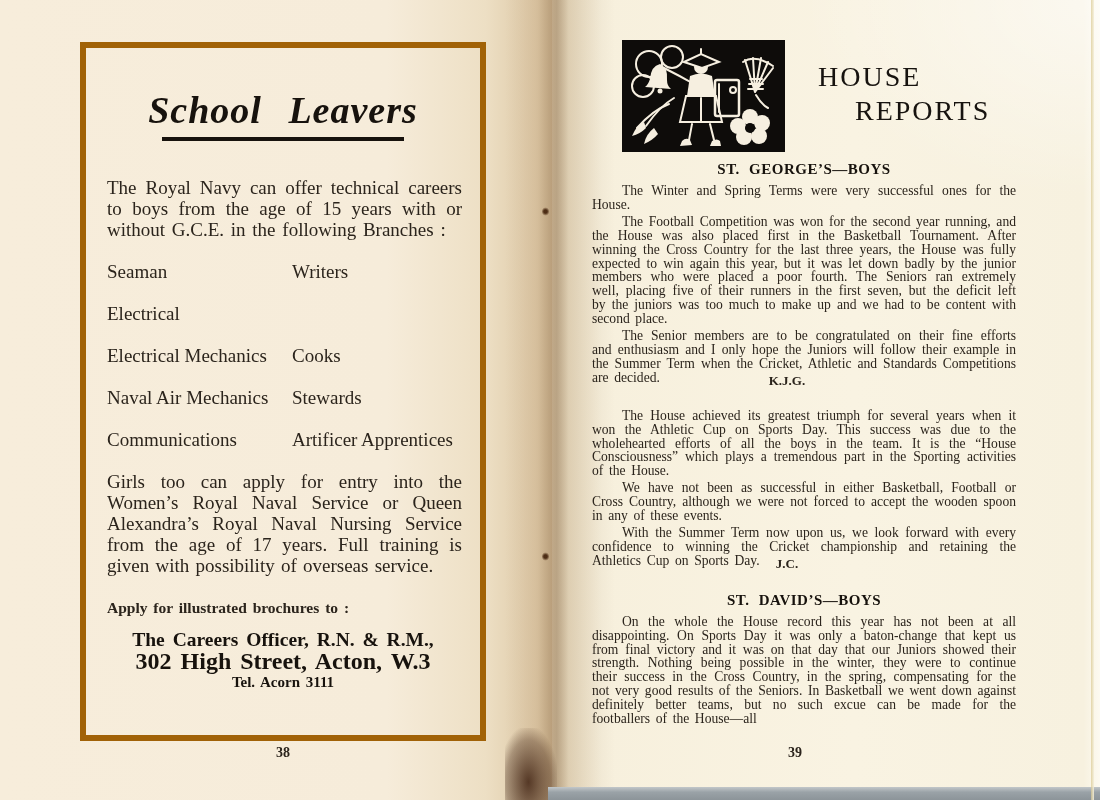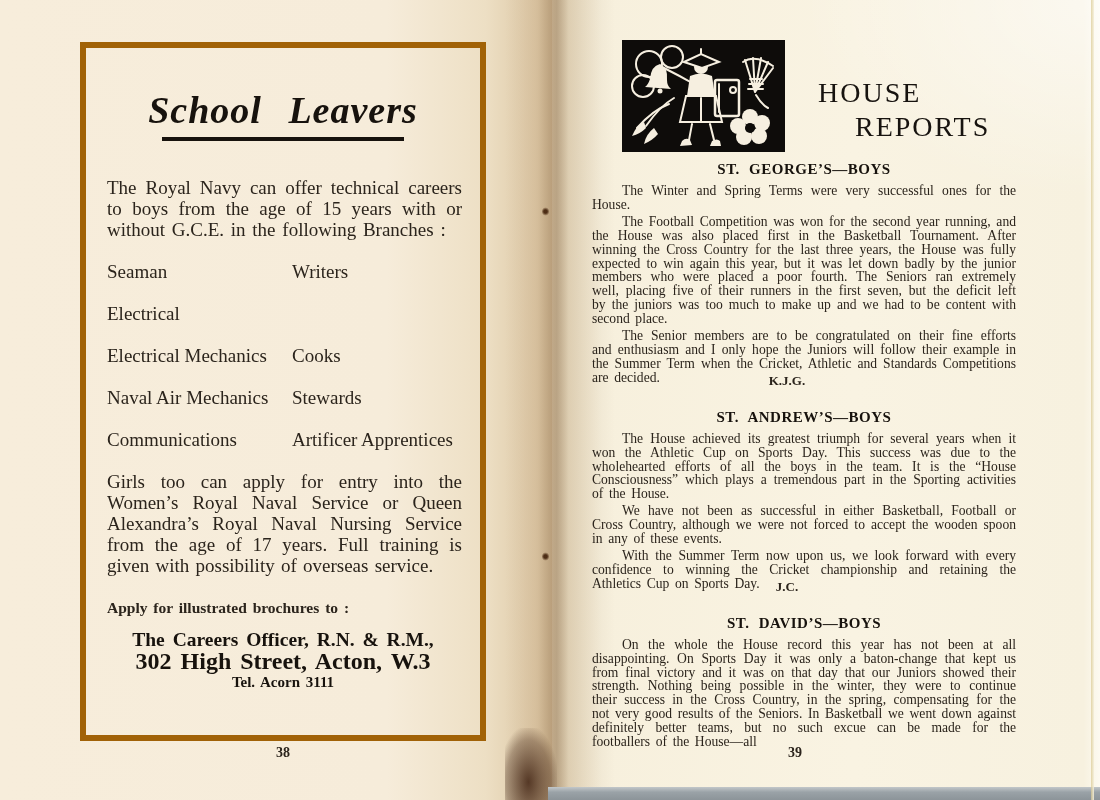--- a/index.html
+++ b/index.html
@@ -67,21 +67,21 @@
   .ad-address{margin:12px 0 0;text-align:center;font-weight:bold;color:#17120d;}
   .ad-address .l1{font-size:19.5px;line-height:22px;word-spacing:3px;}
   .ad-address .l2{font-size:24px;line-height:21px;word-spacing:3px;}
   .ad-address .l3{font-size:15px;line-height:20px;word-spacing:2px;}
   .pageno{position:absolute;font-size:14px;font-weight:bold;color:#2b241c;}
   .pageno-left{left:276px;top:745px;}
   .pageno-right{left:788px;top:745px;}
   
   .woodcut{position:absolute;left:622px;top:40px;width:163px;height:112px;}
   .house-title{
-    position:absolute;left:818px;top:76px;color:#17130f;
+    position:absolute;left:818px;top:60px;color:#17130f;
     font-size:28px;letter-spacing:2px;line-height:34px;word-spacing:4px;
   }
   .house-title .line2{margin-left:37px;}
   .reports-col{position:absolute;left:592px;top:161px;width:424px;color:#2b241c;}
   .section + .section{margin-top:21px;}
   .section h3{
     margin:0 0 6px;text-align:center;font-size:15px;font-weight:bold;
     letter-spacing:0.5px;word-spacing:5px;color:#17120d;
   }
   .section p{
@@ -207,21 +207,20 @@
 
   <div class="section">
     <h3>ST. GEORGE’S—BOYS</h3>
     <p>The Winter and Spring Terms were very successful ones for the House.</p>
     <p>The Football Competition was won for the second year running, and the House was also placed first in the Basketball Tournament.  After winning the Cross Country for the last three years, the House was fully expected to win again this year, but it was let down badly by the junior members who were placed a poor fourth. The Seniors ran extremely well, placing five of their runners in the first seven, but the deficit left by the juniors was too much to make up and we had to be content with second place.</p>
     <p>The Senior members are to be congratulated on their fine efforts and enthusiasm and I only hope the Juniors will follow their example in the Summer Term when the Cricket, Athletic and Standards Competitions are decided.</p>
     <div class="sig">K.J.G.</div>
   </div>
 
   <div class="section">
-    <h3>ST. ANDREW’S—BOYS</h3>
     <p>The House achieved its greatest triumph for several years when it won the Athletic Cup on Sports Day.  This success was due to the wholehearted efforts of all the boys in the team.  It is the “House Consciousness” which plays a tremendous part in the Sporting activities of the House.</p>
     <p>We have not been as successful in either Basketball, Football or Cross Country, although we were not forced to accept the wooden spoon in any of these events.</p>
     <p>With the Summer Term now upon us, we look forward with every confidence to winning the Cricket championship and retaining the Athletics Cup on Sports Day.</p>
     <div class="sig">J.C.</div>
   </div>
 
   <div class="section">
     <h3>ST. DAVID’S—BOYS</h3>
     <p>On the whole the House record this year has not been at all disappointing.  On Sports Day it was only a baton-change that kept us from final victory and it was on that day that our Juniors showed their strength.  Nothing being possible in the winter, they were to continue their success in the Cross Country, in the spring, compensating for the not very good results of the Seniors.  In Basketball we went down against definitely better teams, but no such excue can be made for the footballers of the House—all</p>
   </div>

